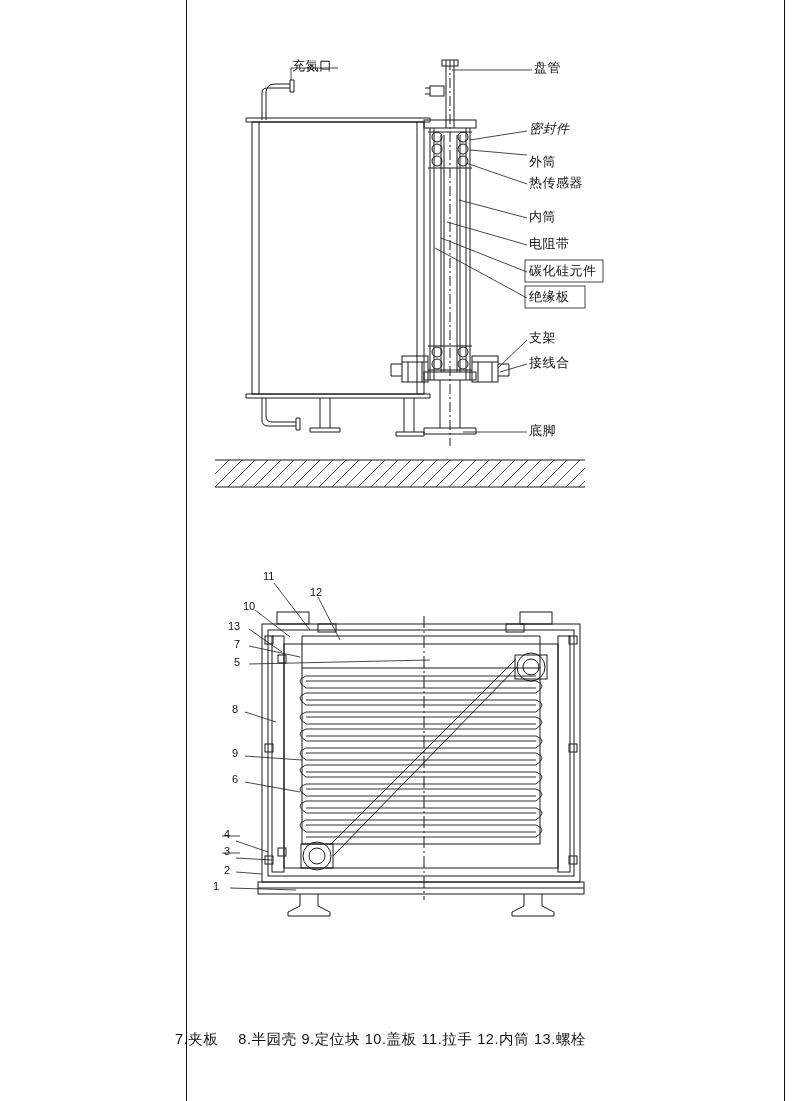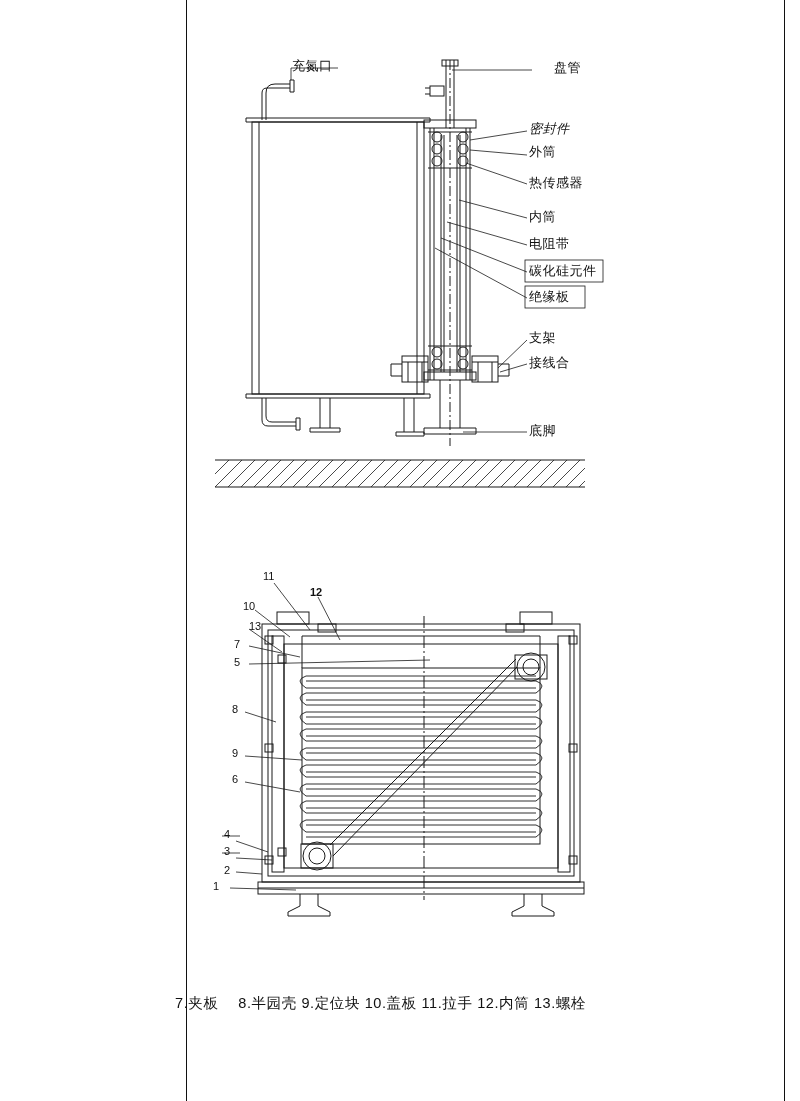--- a/index.html
+++ b/index.html
@@ -59,21 +59,21 @@
     position: absolute;
     left: 175px;
     width: 600px;
     font-size: 14.5px;
     line-height: 30px;
     color: #111;
     letter-spacing: 0.6px;
     white-space: nowrap;
   }
   .legend-1 { top: 958px; }
-  .legend-2 { top: 988px; }
+  .legend-2 { top: 1024px; }
   .note {
     position: absolute;
     left: 175px;
     top: 1034px;
     font-size: 14.5px;
     color: #111;
     letter-spacing: 0.6px;
     white-space: nowrap;
   }
 </style>
@@ -372,36 +372,36 @@
         <line x1="236" y1="872" x2="262" y2="874"></line>
         <line x1="230" y1="888" x2="296" y2="890"></line>
         <line x1="222" y1="836" x2="240" y2="836"></line>
         <line x1="222" y1="853" x2="240" y2="853"></line>
       </g>
 
     </g>
   </svg>
 
   <div class="lbl" style="left:292px; top:58px;">充氮口</div>
-  <div class="lbl" style="left:534px; top:60px;margin-left:20px;">盘管</div>
+  <div class="lbl" style="left:534px; top:60px;">盘管</div>
   <div class="lbl" style="left:529px; top:121px;font-style:italic;">密封件</div>
-  <div class="lbl" style="left:529px; top:144px;text-align:center;">外筒</div>
+  <div class="lbl" style="left:529px; top:154px;text-align:center;">外筒</div>
   <div class="lbl" style="left:529px; top:175px;">热传感器</div>
   <div class="lbl" style="left:529px; top:209px;">内筒</div>
   <div class="lbl" style="left:529px; top:236px;">电阻带</div>
   <div class="lbl" style="left:529px; top:263px;">碳化硅元件</div>
   <div class="lbl" style="left:529px; top:289px;">绝缘板</div>
   <div class="lbl" style="left:529px; top:330px;">支架</div>
   <div class="lbl" style="left:529px; top:355px;">接线合</div>
   <div class="lbl" style="left:529px; top:423px;">底脚</div>
 
   <div class="num" style="left:263px; top:570px;">11</div>
-  <div class="num" style="left:310px; top:586px;font-weight:bold;">12</div>
+  <div class="num" style="left:310px; top:586px;">12</div>
   <div class="num" style="left:243px; top:600px;">10</div>
-  <div class="num" style="left:228px; top:620px;margin-left:21px;">13</div>
+  <div class="num" style="left:228px; top:620px;">13</div>
   <div class="num" style="left:234px; top:638px;">7</div>
   <div class="num" style="left:234px; top:656px;">5</div>
   <div class="num" style="left:232px; top:703px;">8</div>
   <div class="num" style="left:232px; top:747px;">9</div>
   <div class="num" style="left:232px; top:773px;">6</div>
   <div class="num" style="left:224px; top:828px;">4</div>
   <div class="num" style="left:224px; top:845px;">3</div>
   <div class="num" style="left:224px; top:864px;">2</div>
   <div class="num" style="left:213px; top:880px;">1</div>
 

